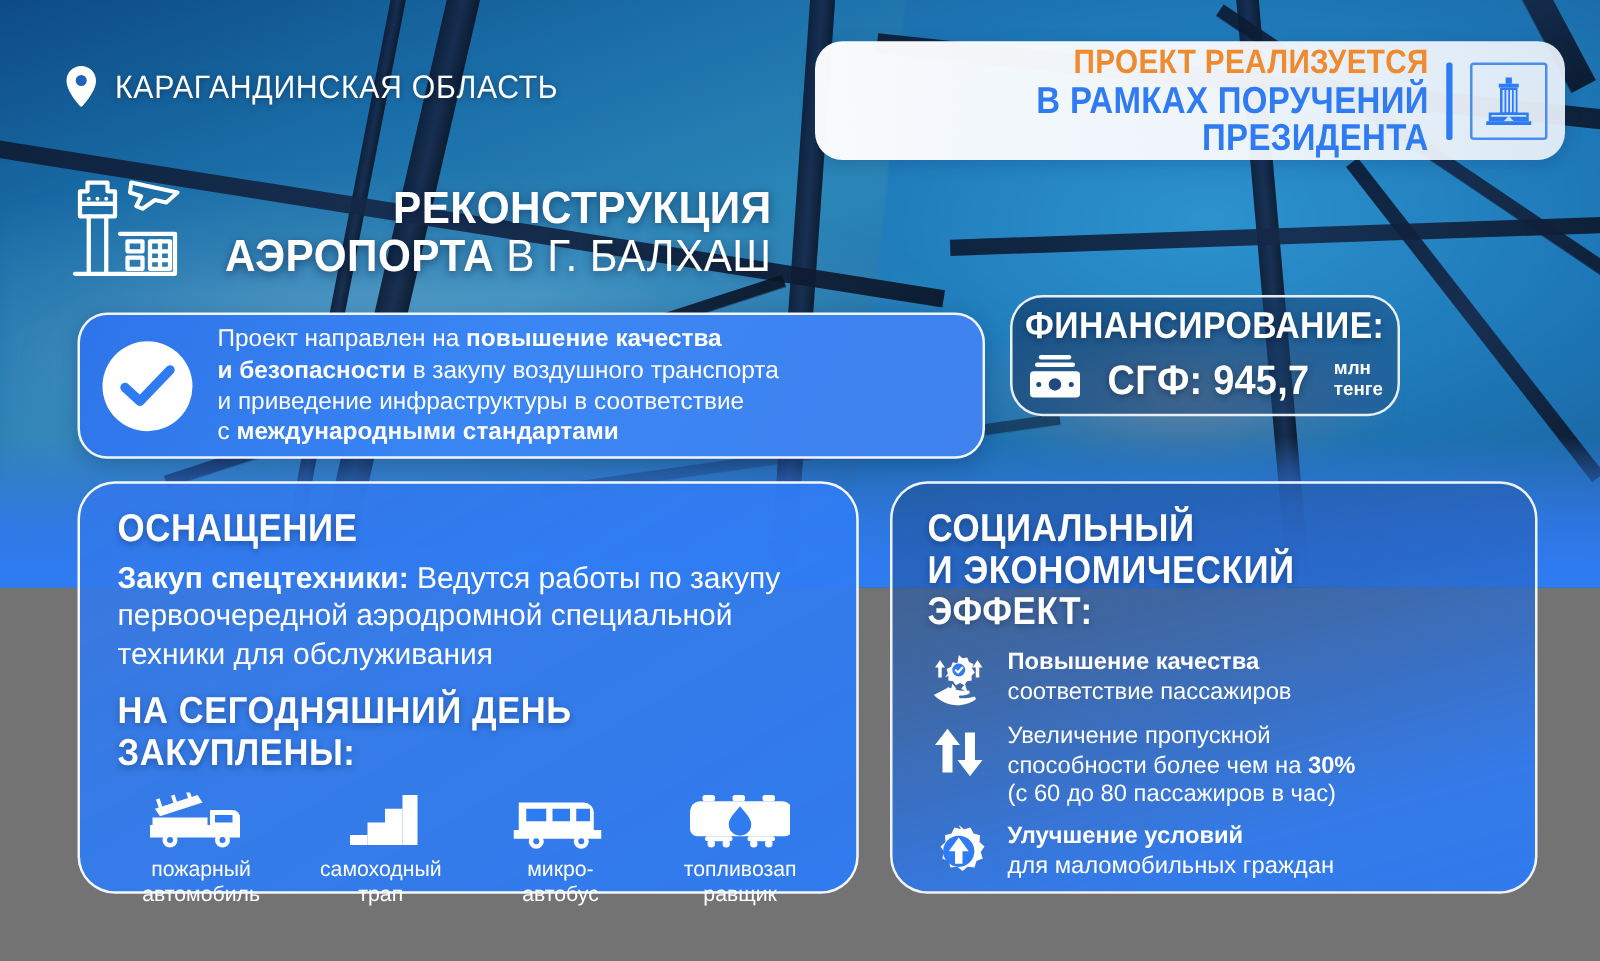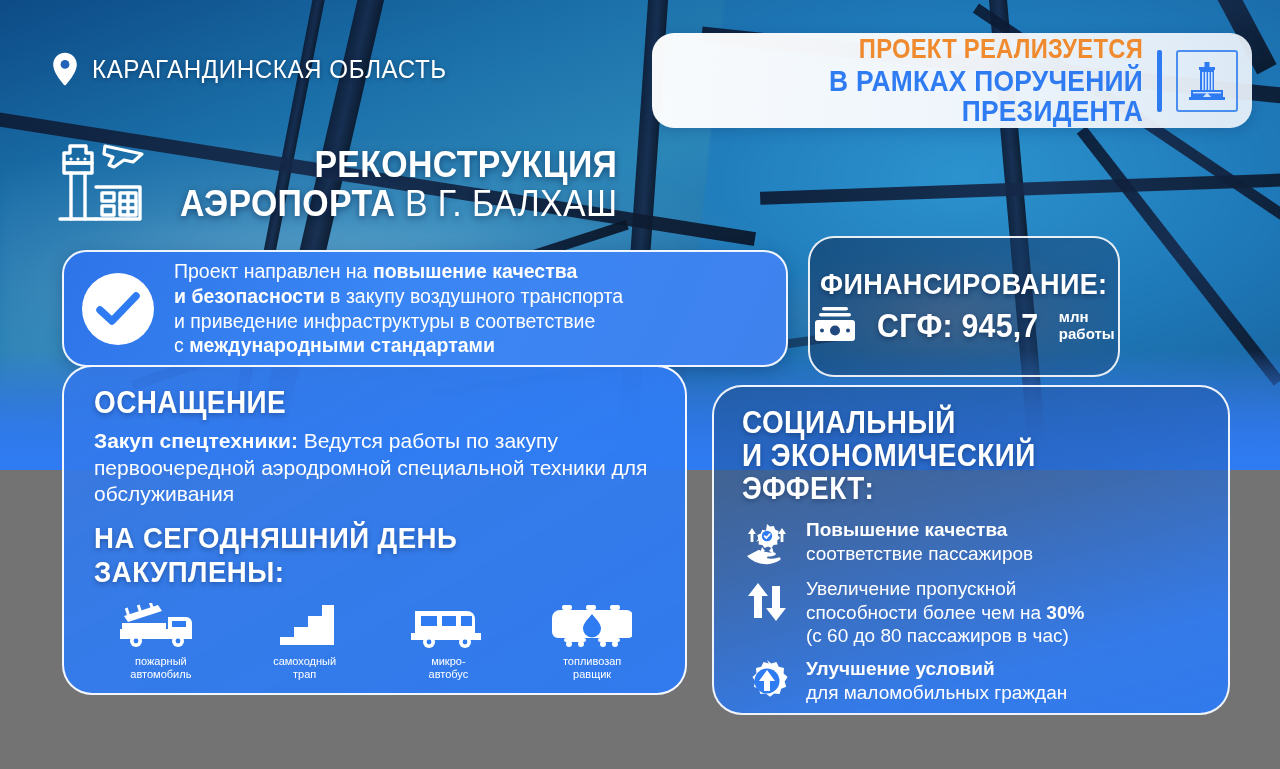--- a/index.html
+++ b/index.html
@@ -182,21 +182,21 @@
     color: #ffffff;
     font-size: 19.5px;
     line-height: 1.28;
   }
   .desc-text b { font-weight: 700; }
 
   
   .fin-card {
     position: absolute;
     left: 808px; top: 236px;
-    width: 312px; height: 141px;
+    width: 312px; height: 97px;
     border-radius: 26px;
     background: linear-gradient(150deg, rgba(18,52,95,0.62) 0%, rgba(24,64,112,0.5) 50%, rgba(30,78,132,0.45) 100%);
     border: 2px solid rgba(255,255,255,0.9);
     display: flex;
     flex-direction: column;
     align-items: center;
     justify-content: center;
     gap: 4px;
     z-index: 20;
   }
@@ -227,21 +227,21 @@
     color: #fff;
     font-size: 15px;
     font-weight: 700;
     line-height: 1.08;
     text-align: left;
   }
 
   
   .panel-left {
     position: absolute;
-    left: 62px; top: 365px;
+    left: 62px; top: 385px;
     width: 625px; height: 330px;
     border-radius: 30px;
     background: linear-gradient(150deg, rgba(52,120,232,0.88) 0%, rgba(48,124,242,0.93) 45%, rgba(47,123,242,0.97) 100%);
     border: 2px solid rgba(255,255,255,0.95);
     padding: 20px 26px 14px 30px;
     z-index: 20;
   }
   .panel-right {
     position: absolute;
     left: 712px; top: 385px;
@@ -260,21 +260,21 @@
     font-size: 31px;
     letter-spacing: 0.5px;
     transform: scaleX(0.9);
     transform-origin: left center;
     line-height: 1.06;
     text-shadow: 0 2px 6px rgba(0,25,60,0.35);
   }
 
   .equip-para {
     color: #fff;
-    font-size: 21px;
+    font-size: 24px;
     line-height: 1.27;
     margin-top: 8px;
   }
   .equip-para b { font-weight: 700; }
 
   .today-heading {
     color: #fff;
     font-family: "Liberation Sans Narrow", "Liberation Sans", sans-serif;
     font-weight: 700;
     font-size: 30px;
@@ -294,21 +294,21 @@
   .equip-item {
     width: 140px;
     display: flex;
     flex-direction: column;
     align-items: center;
     gap: 6px;
   }
   .equip-icon { height: 48px; display: flex; align-items: flex-end; justify-content: center; }
   .equip-label {
     color: #fff;
-    font-size: 11px;
+    font-size: 17px;
     line-height: 1.18;
     text-align: center;
   }
 
   
   .effect-list { margin-top: 12px; display: flex; flex-direction: column; gap: 9px; }
   .effect-item { display: flex; align-items: flex-start; gap: 14px; }
   .effect-icon { width: 50px; flex: none; display: flex; justify-content: center; padding-top: 2px; }
   .effect-text {
     color: #fff;
@@ -429,21 +429,21 @@
           <rect x="6" y="8" width="32" height="3.6" rx="1.8" fill="#fff"></rect>
           <rect x="2" y="15" width="40" height="21" rx="3" fill="#fff"></rect>
           <circle cx="22" cy="25.5" r="5" fill="#21497f"></circle>
           <circle cx="9" cy="25.5" r="2" fill="#21497f"></circle>
           <circle cx="35" cy="25.5" r="2" fill="#21497f"></circle>
         </svg>
       </span>
       <span class="fin-amount">СГФ: 945,7</span>
       <span class="fin-unit">
         <span style="display:block">млн</span>
-        <span style="display:block">работы</span>
+        <span style="display:block">тенге</span>
       </span>
     </div>
   </div>
 
   <div class="panel-left">
     <div class="panel-heading">ОСНАЩЕНИЕ</div>
     <div class="equip-para"><b>Закуп спецтехники:</b><span> Ведутся работы по закупу первоочередной аэродромной специальной техники для обслуживания</span></div>
     <div class="today-heading">НА СЕГОДНЯШНИЙ ДЕНЬ ЗАКУПЛЕНЫ:</div>
 
     <div class="equip-row">

